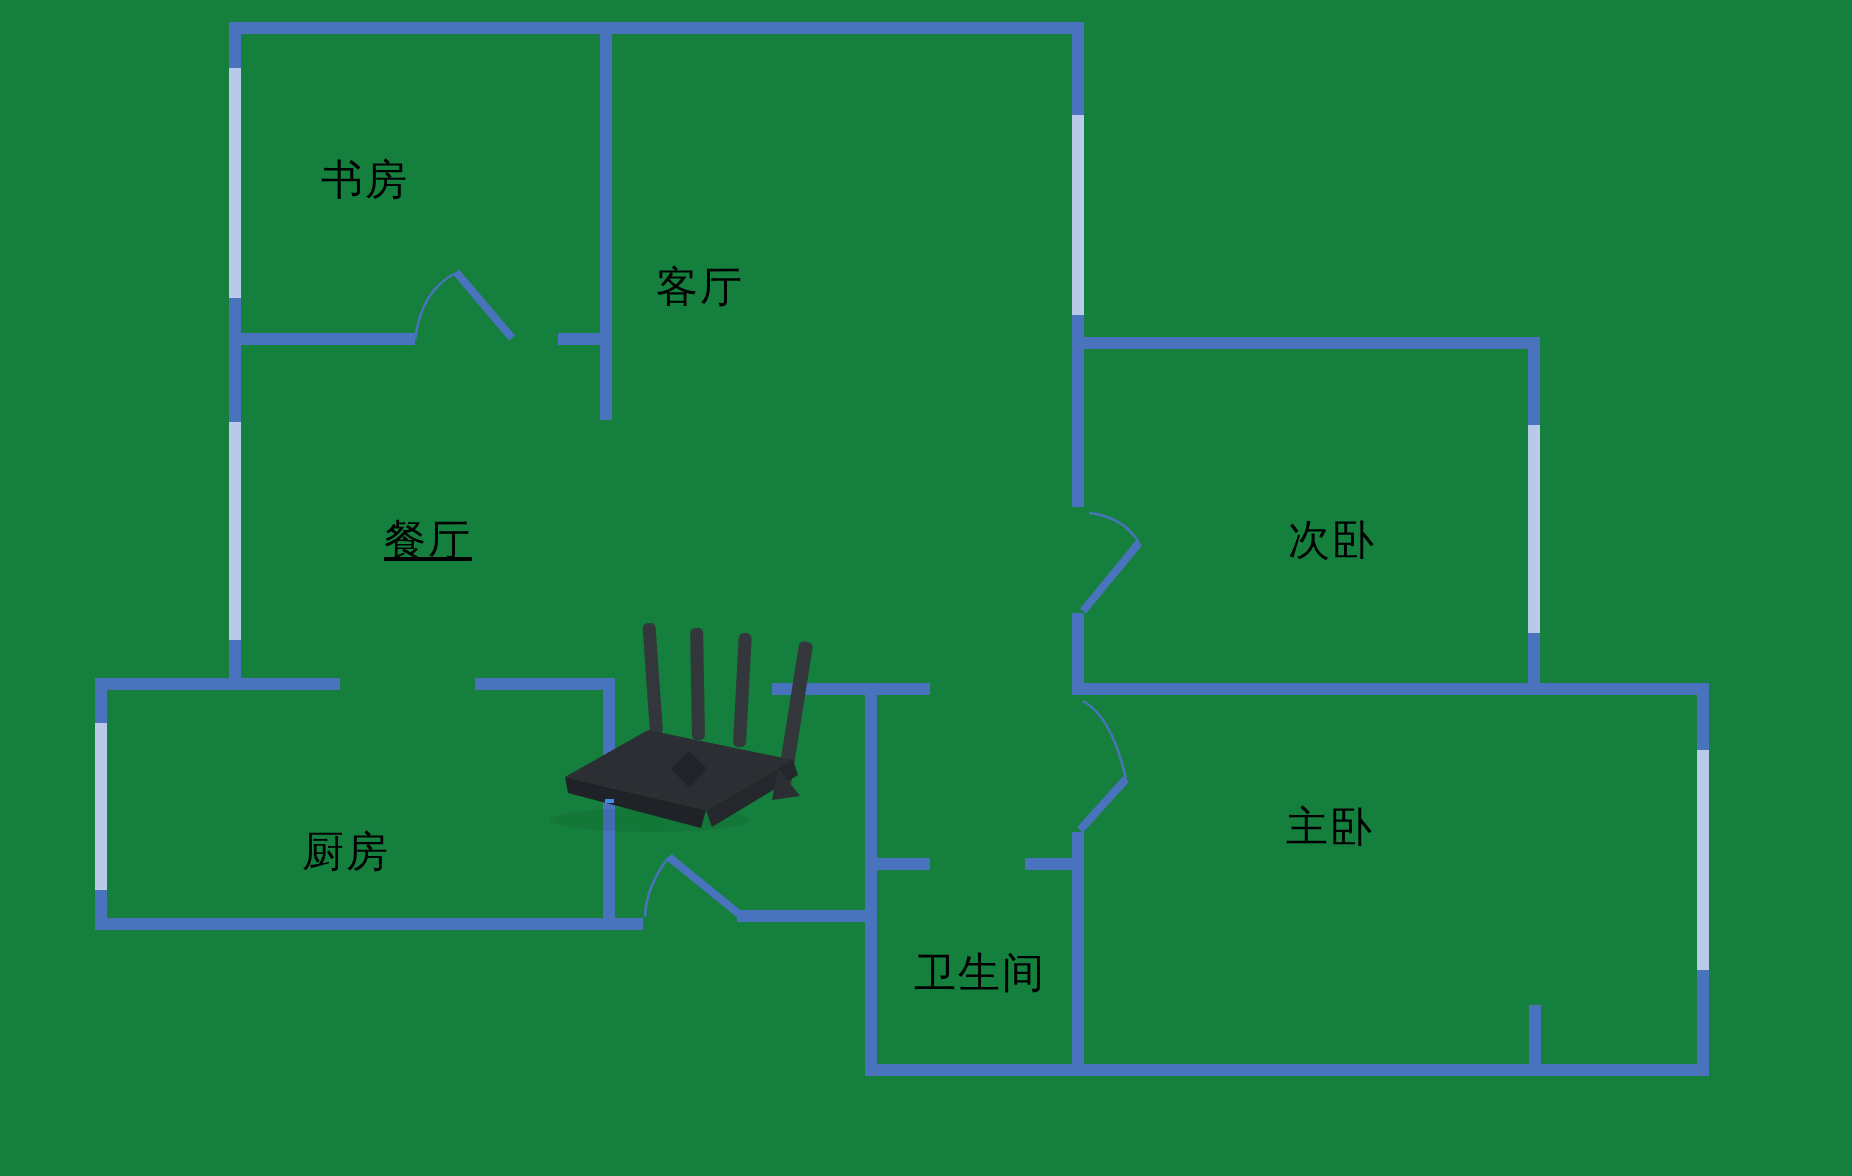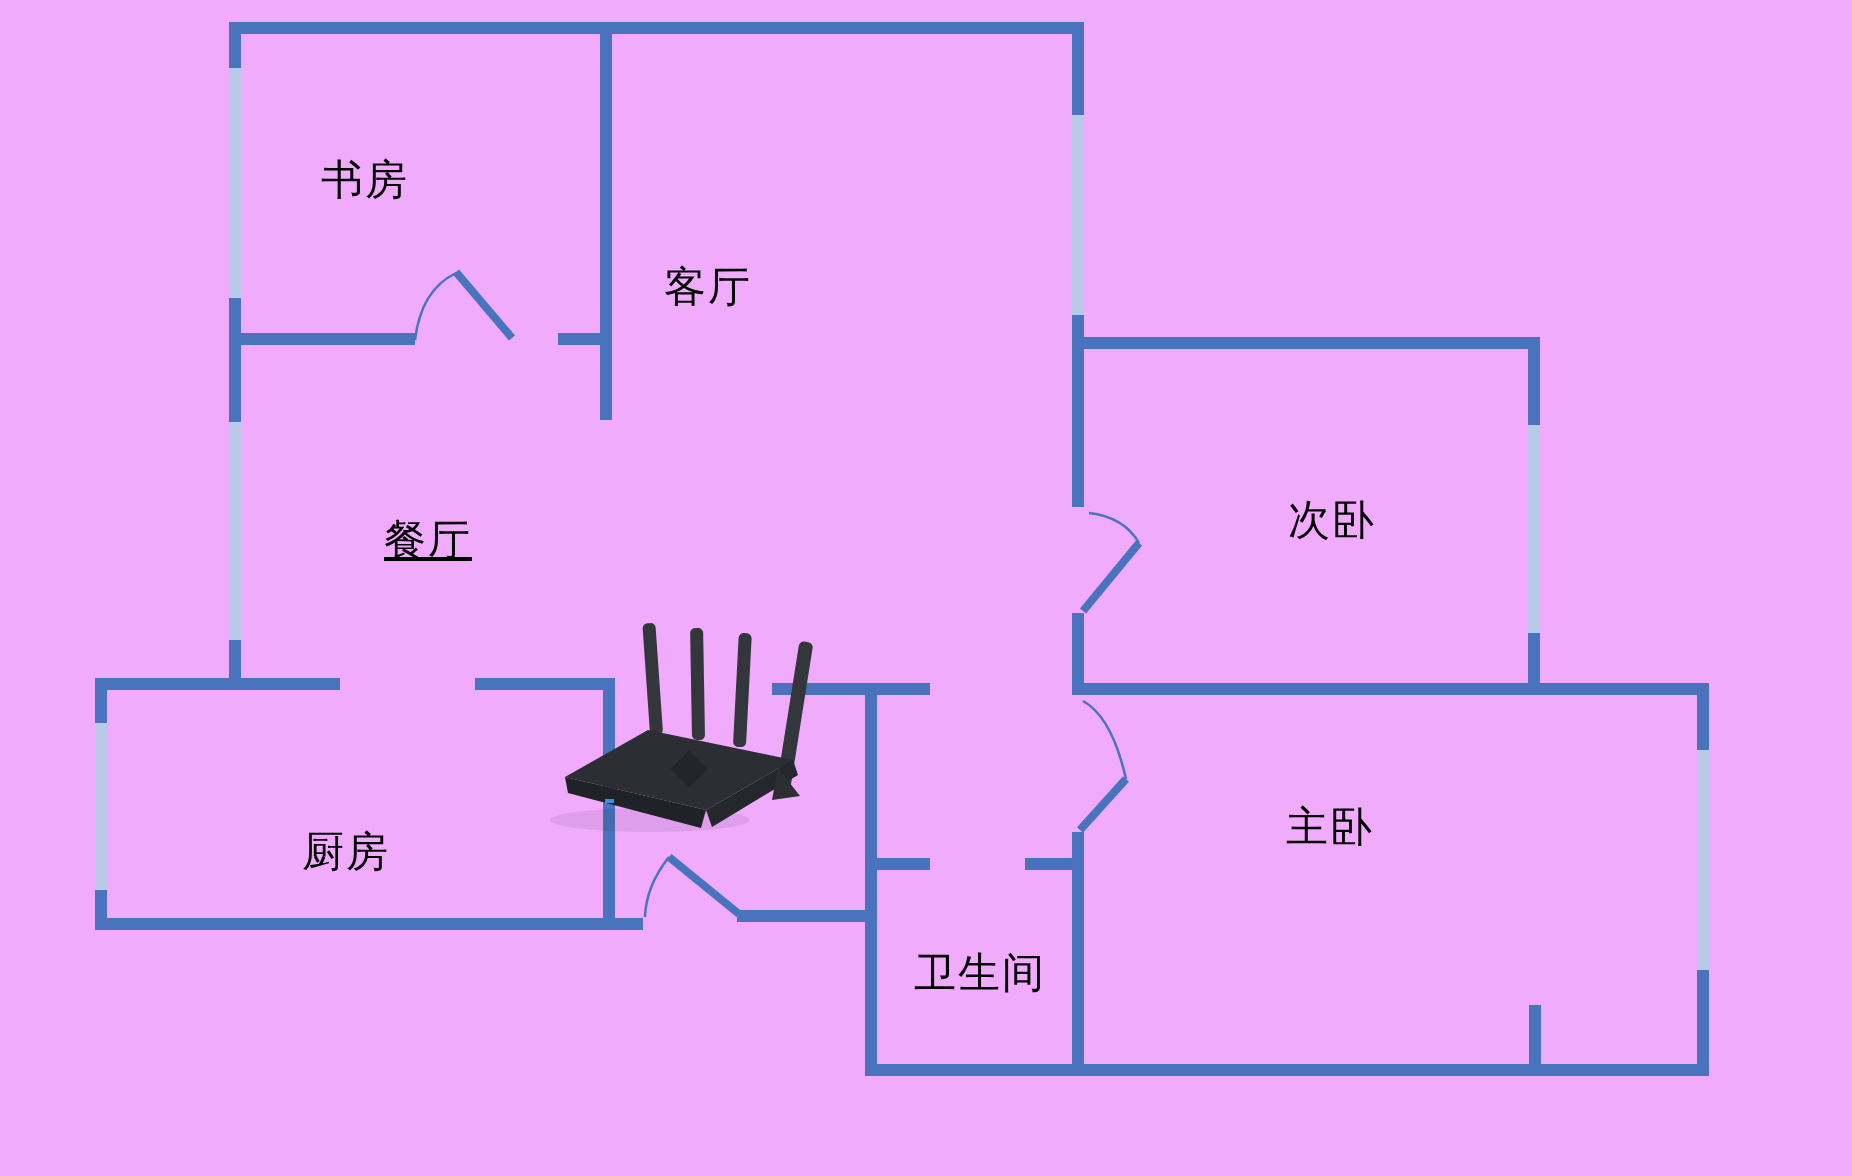--- a/index.html
+++ b/index.html
@@ -1,19 +1,19 @@
 <!DOCTYPE html>
 <html><head>
 <meta charset="utf-8">
 <style>
   html,body{margin:0;padding:0;background:#fff;}
   .canvas{
     position:relative;
     width:1852px;height:1176px;
-    background:#f0abfc;
+    background:#15803d;
     font-family:"Liberation Sans", sans-serif;
     overflow:hidden;
   }
   .plan-svg{position:absolute;left:0;top:0;width:1852px;height:1176px;}
   .room-label{
     position:absolute;
     transform:translate(-50%,-50%);
     font-size:42px;
     color:#000;
     letter-spacing:2px;
@@ -107,20 +107,20 @@
 
       <polygon points="778,768 800,796 772,800" fill="#2b2e33"></polygon>
 
       <rect x="676" y="756" width="26" height="26" fill="#212429" transform="rotate(45 689 769)"></rect>
 
       <rect x="605" y="799" width="9" height="4" fill="#3f8fe0"></rect>
     </g>
   </svg>
 
   <div class="room-label" style="left:365px;top:180px;">书房</div>
-  <div class="room-label" style="left:700px;top:287px;margin-left:8px;">客厅</div>
+  <div class="room-label" style="left:700px;top:287px;">客厅</div>
   <div class="room-label" style="left:428px;top:540px;text-decoration:underline;">餐厅</div>
-  <div class="room-label" style="left:1332px;top:520px;text-align:center;">次卧</div>
+  <div class="room-label" style="left:1332px;top:540px;text-align:center;">次卧</div>
   <div class="room-label" style="left:346px;top:852px;text-align:center;">厨房</div>
   <div class="room-label" style="left:1330px;top:827px;">主卧</div>
   <div class="room-label" style="left:980px;top:973px;font-family:Liberation Mono, monospace;">卫生间</div>
 
 </div>
 
 </body></html>

